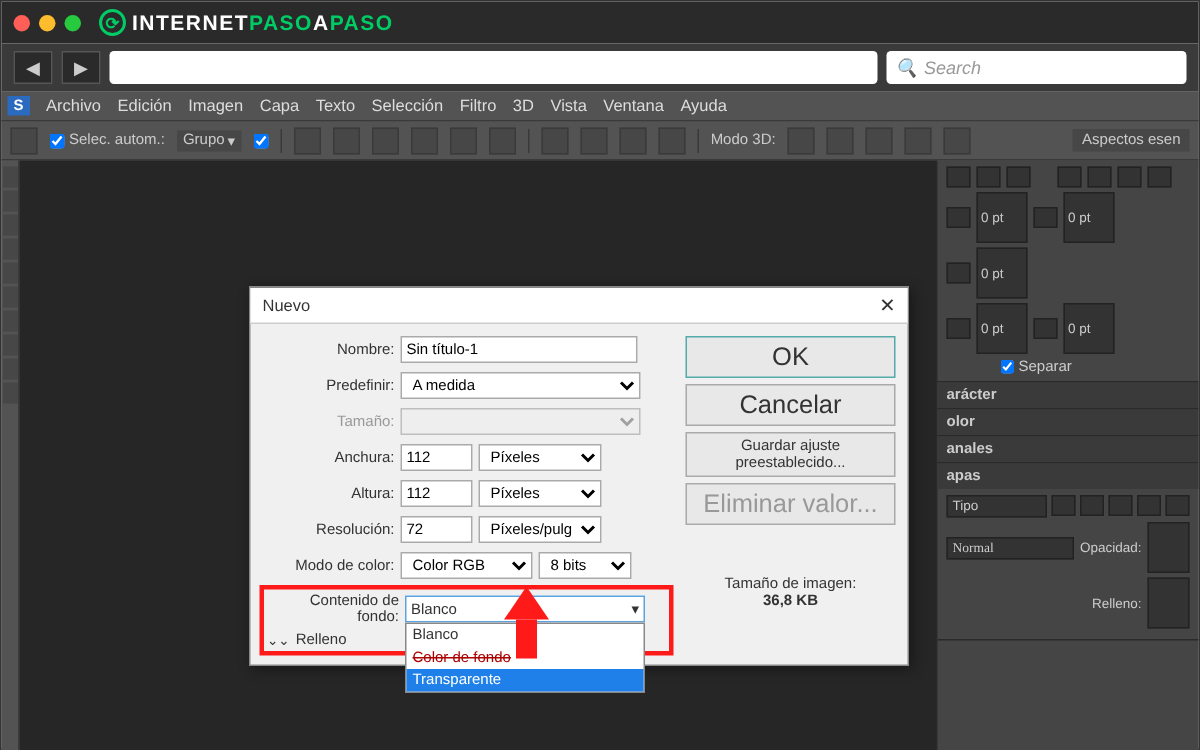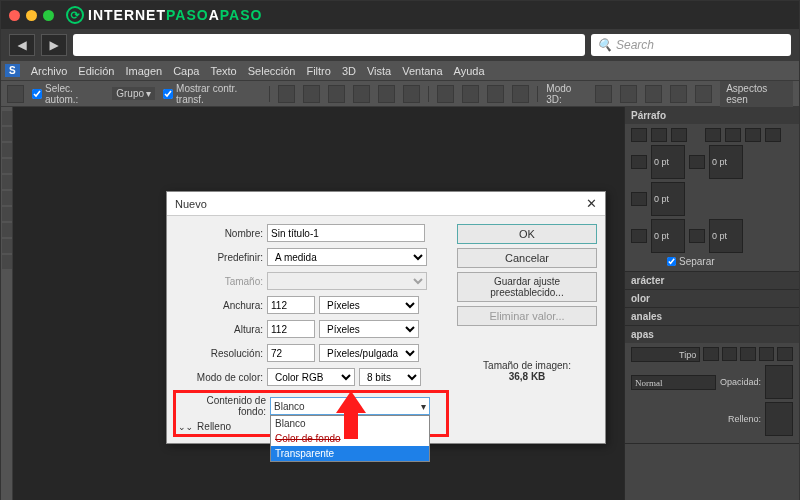--- a/index.html
+++ b/index.html
@@ -60,32 +60,32 @@
 .char-row .btn { width: 16px; height: 14px; background: #333; border: 1px solid #222; }
 .char-field { flex: 1; height: 15px; background: #333; border: 1px solid #222; }
 
 
 .dialog { position: absolute; left: 165px; top: 130px; width: 440px; background: #f0f0f0; border: 1px solid #888; box-shadow: 2px 2px 8px rgba(0,0,0,0.4); font-size: 11px; color: #333; }
 .dlg-title { background: #fff; padding: 4px 8px; border-bottom: 1px solid #ccc; display: flex; justify-content: space-between; align-items: center; }
 .dlg-close { cursor: pointer; font-size: 13px; }
 .dlg-body { display: flex; padding: 8px; gap: 10px; }
 .dlg-form { flex: 1; }
 .dlg-side { width: 140px; display: flex; flex-direction: column; gap: 4px; }
-.dlg-btn { background: #e8e8e8; border: 1px solid #aaa; padding: 3px 0; text-align: center; font-size: 11px; cursor: pointer; }
+.dlg-btn { background: #e8e8e8; border: 1px solid #aaa; padding: 3px 0; text-align: center; font-size: 17px; cursor: pointer; }
 .dlg-btn.primary { border: 1px solid #5aa; }
 .dlg-btn.disabled { color: #999; }
 .size-info { margin-top: 30px; text-align: center; font-size: 10px; }
 
 .frow { display: flex; align-items: center; margin-bottom: 6px; gap: 4px; }
 .frow .lbl { width: 88px; text-align: right; font-size: 10px; }
 .frow input.txt, .frow select { height: 18px; font-size: 10px; border: 1px solid #aaa; padding: 0 3px; background: #fff; }
 .frow input.w1 { width: 158px; }
 .frow select.w1 { width: 160px; }
 .frow input.w2 { width: 48px; }
-.frow select.w2 { width: 100px; }
+.frow select.w2 { width: 82px; }
 .frow select.w3 { width: 88px; }
 .frow select.w4 { width: 62px; }
 
 .redbox { border: 3px solid #ff1a1a; padding: 2px; margin: -2px; }
 .bg-dropdown { position: relative; }
 .bg-select { width: 160px; height: 18px; border: 1px solid #5aa3e0; background: #fff; display: flex; align-items: center; justify-content: space-between; padding: 0 3px; font-size: 10px; }
 .bg-options { position: absolute; top: 18px; left: 0; width: 160px; background: #fff; border: 1px solid #888; z-index: 10; }
 .bg-opt { padding: 2px 4px; font-size: 10px; }
 .bg-opt.hl { background: #1e80e8; color: #fff; }
 .bg-opt.strike { text-decoration: line-through; color: #a00; }
@@ -148,21 +148,20 @@
     <div class="chk">
           <input type="checkbox" checked="" style="">
           <span>Selec. autom.:</span>
         </div>
     <div class="grp">
           <span>Grupo</span> 
           <span>▾</span>
         </div>
     <div class="chk">
           <input type="checkbox" checked="" style="">
-          <span>Mostrar contr. transf.</span>
         </div>
     <div class="sep"></div>
     <div class="iconbtn"></div>
     <div class="iconbtn"></div>
     <div class="iconbtn"></div>
     <div class="iconbtn"></div>
     <div class="iconbtn"></div>
     <div class="iconbtn"></div>
     <div class="sep"></div>
     <div class="iconbtn"></div>
@@ -192,21 +191,20 @@
       <div class="tool"></div>
       <div class="tool"></div>
       <div class="tool"></div>
       <div class="tool"></div>
     </div>
     <div class="canvas"></div>
 
     <div class="panels">
 
       <div class="panel">
-        <div class="panel-title">Párrafo</div>
         <div class="panel-body">
           <div class="row">
             <div class="icon"></div>
             <div class="icon"></div>
             <div class="icon"></div>
             <div style="width:10px"></div>
             <div class="icon"></div>
             <div class="icon"></div>
             <div class="icon"></div>
             <div class="icon"></div>
@@ -241,21 +239,21 @@
         <div class="panel-title">olor</div>
       </div>
       <div class="panel">
         <div class="panel-title">anales</div>
       </div>
 
       <div class="panel">
         <div class="panel-title">apas</div>
         <div class="panel-body">
           <div class="char-row">
-            <div class="char-field" style="padding:1px 3px;"><span style="font-size:9px;margin-left:44px;">Tipo</span></div>
+            <div class="char-field" style="padding:1px 3px;"><span style="font-size:9px;">Tipo</span></div>
             <div class="btn"></div>
             <div class="btn"></div>
             <div class="btn"></div>
             <div class="btn"></div>
             <div class="btn"></div>
           </div>
           <div class="row">
             <div class="char-field" style="padding:1px 3px;"><span style="font-size:9px;font-family:Liberation Serif, serif;">Normal</span></div>
             <label>Opacidad:</label>
             <input class="tiny" style="width: 28px;">

